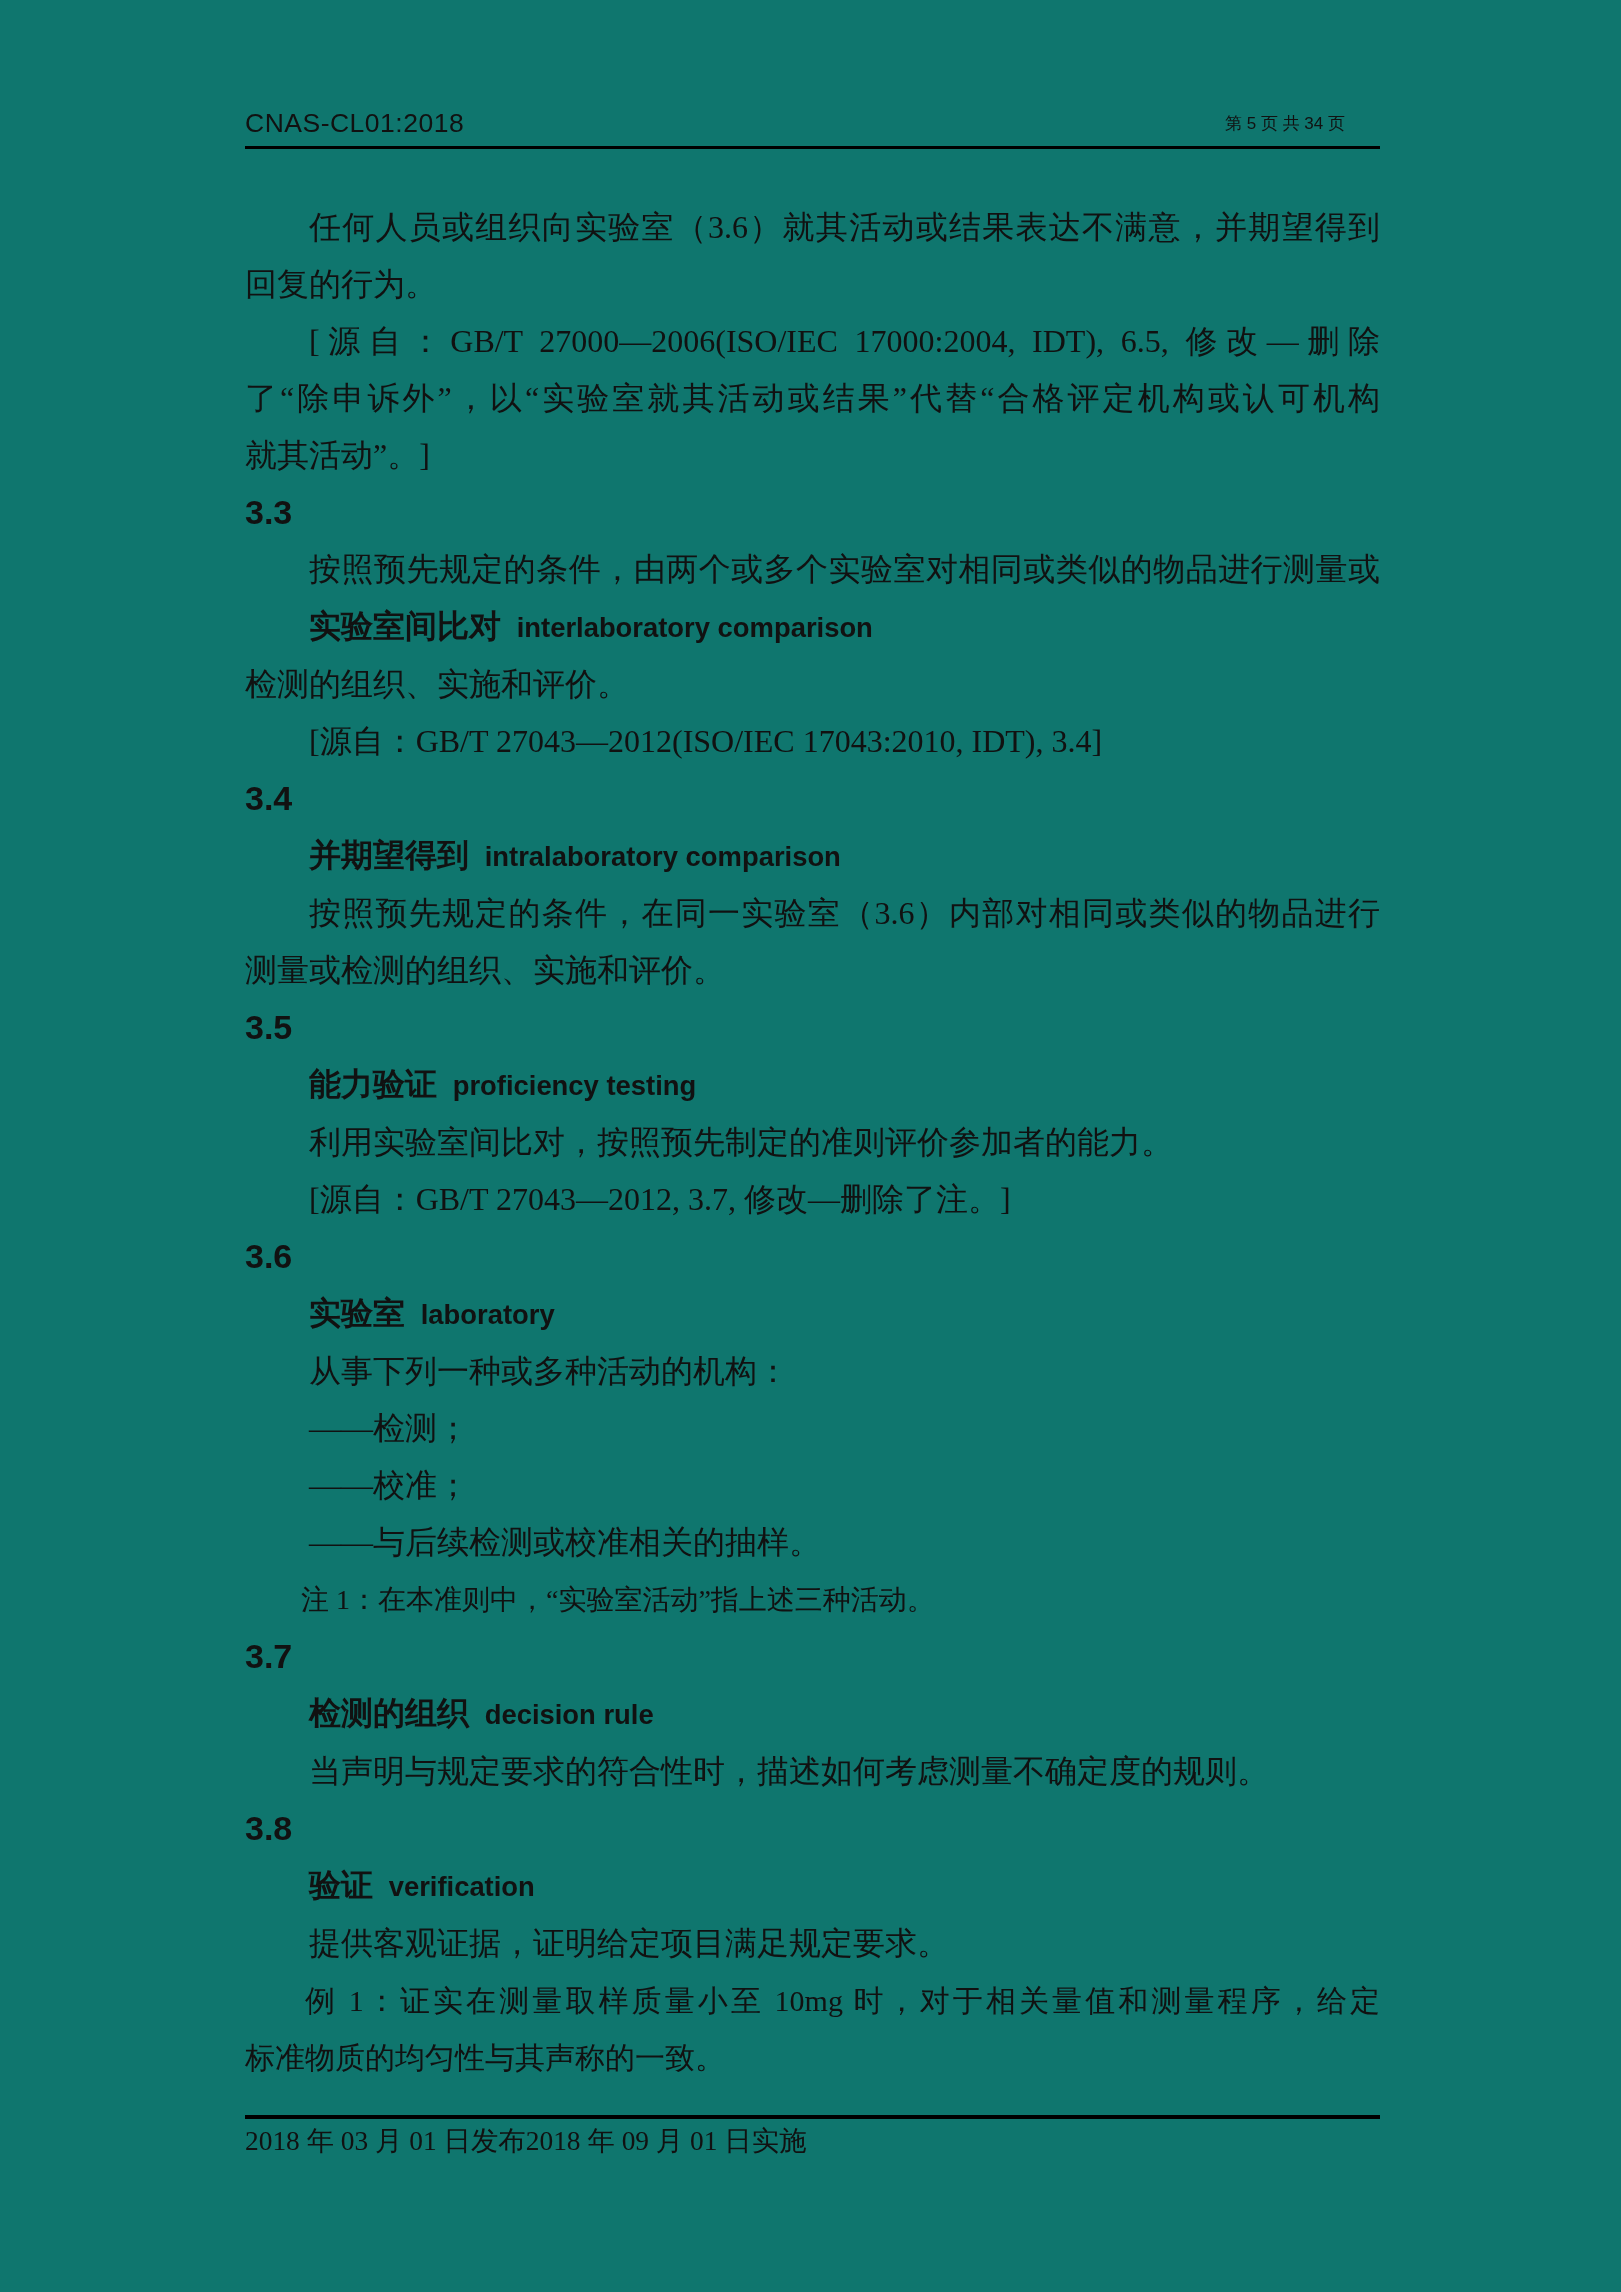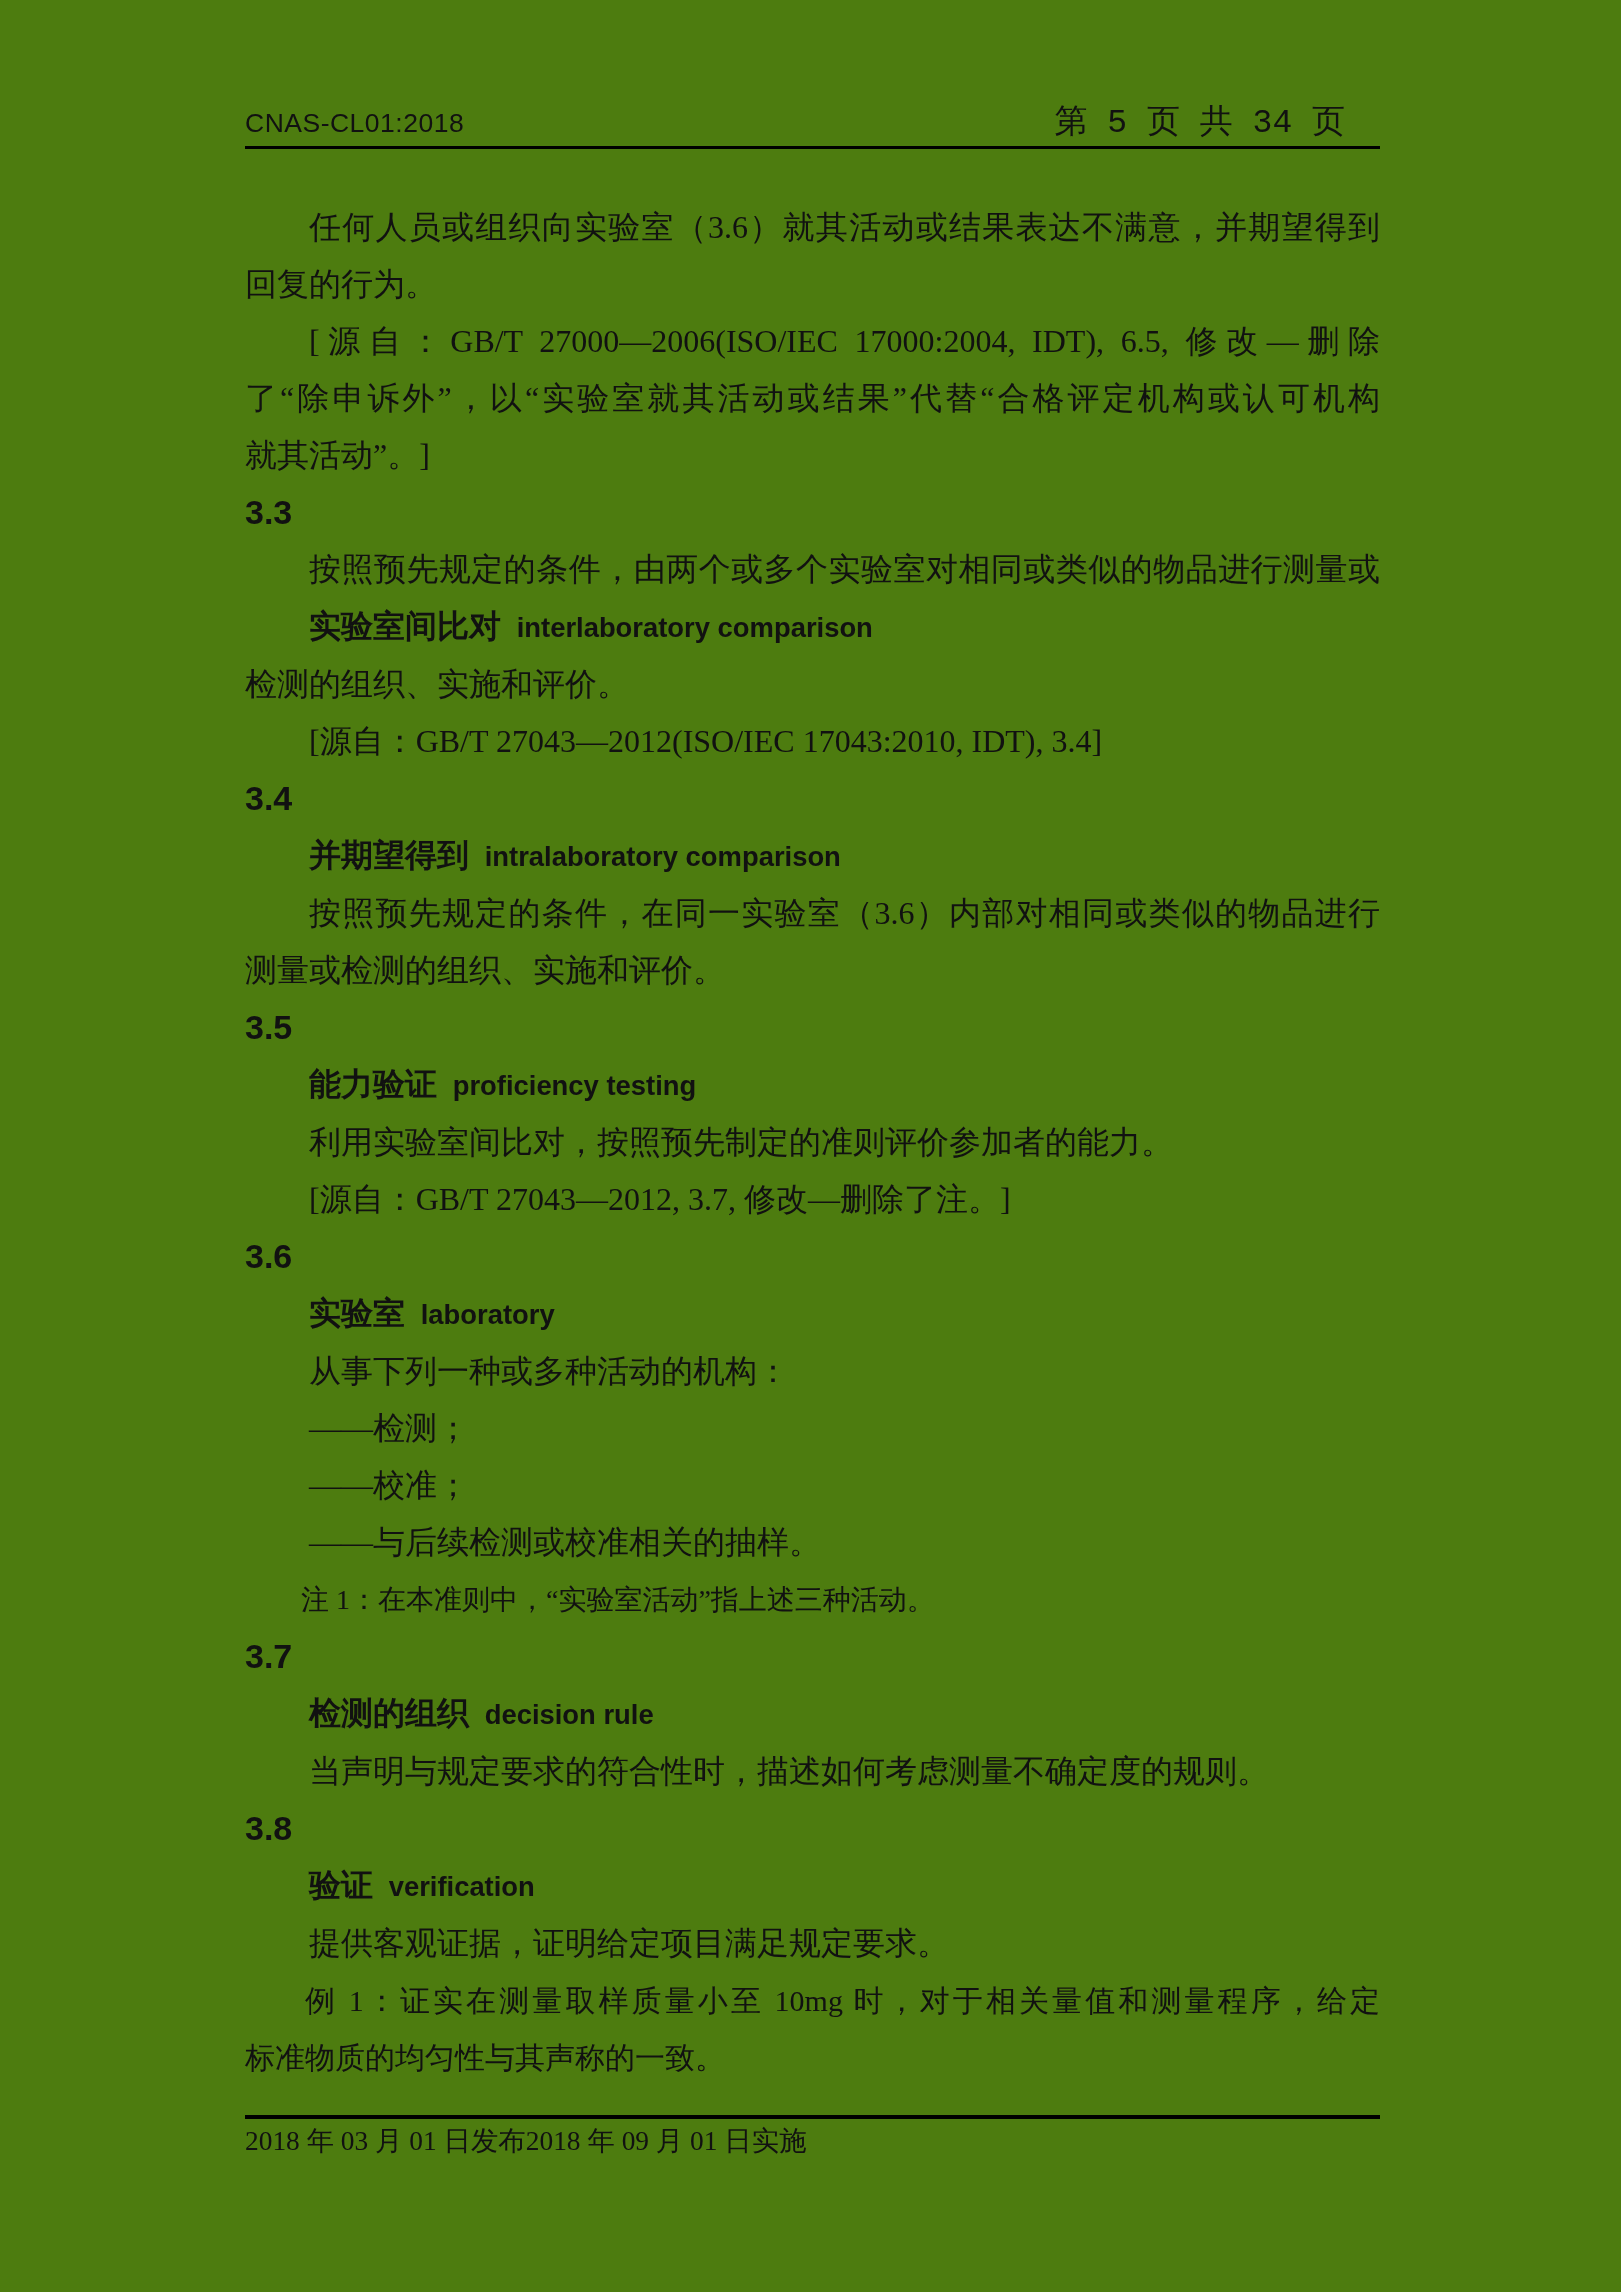--- a/index.html
+++ b/index.html
@@ -3,37 +3,37 @@
 <meta charset="utf-8">
 <style>
   html, body { margin: 0; padding: 0; }
   body {
     width: 1621px; height: 2293px;
     background: #ffffff;
     position: relative;
     color: #111111;
     font-family: "Liberation Serif", "DejaVu Serif", serif;
   }
-  .page { position: absolute; inset: 0; background: #4d7c0f; }
+  .page { position: absolute; inset: 0; background: #0f766e; }
 
   
   .header {
     position: absolute; left: 245px; top: 108px; width: 1135px;
     display: flex; justify-content: space-between; align-items: flex-end;
     border-bottom: 3.9px solid #000000;
     padding-bottom: 6.9px;
     line-height: 31px;
   }
   .doc-code {
     font-family: "Liberation Sans", "DejaVu Sans", sans-serif;
     font-size: 26.5px; letter-spacing: 0.5px;
   }
   .page-info {
-    font-family: Liberation Mono, monospace;
-    font-size: 33px; padding-right: 35px;
+    font-family: Liberation Sans, sans-serif;
+    font-size: 17px; padding-right: 35px;
   }
 
   
   .content { position: absolute; left: 245px; top: 199px; width: 1135px; }
   .line {
     font-size: 32px;
     line-height: 57px;
     text-align: left;
     white-space: normal;
   }

